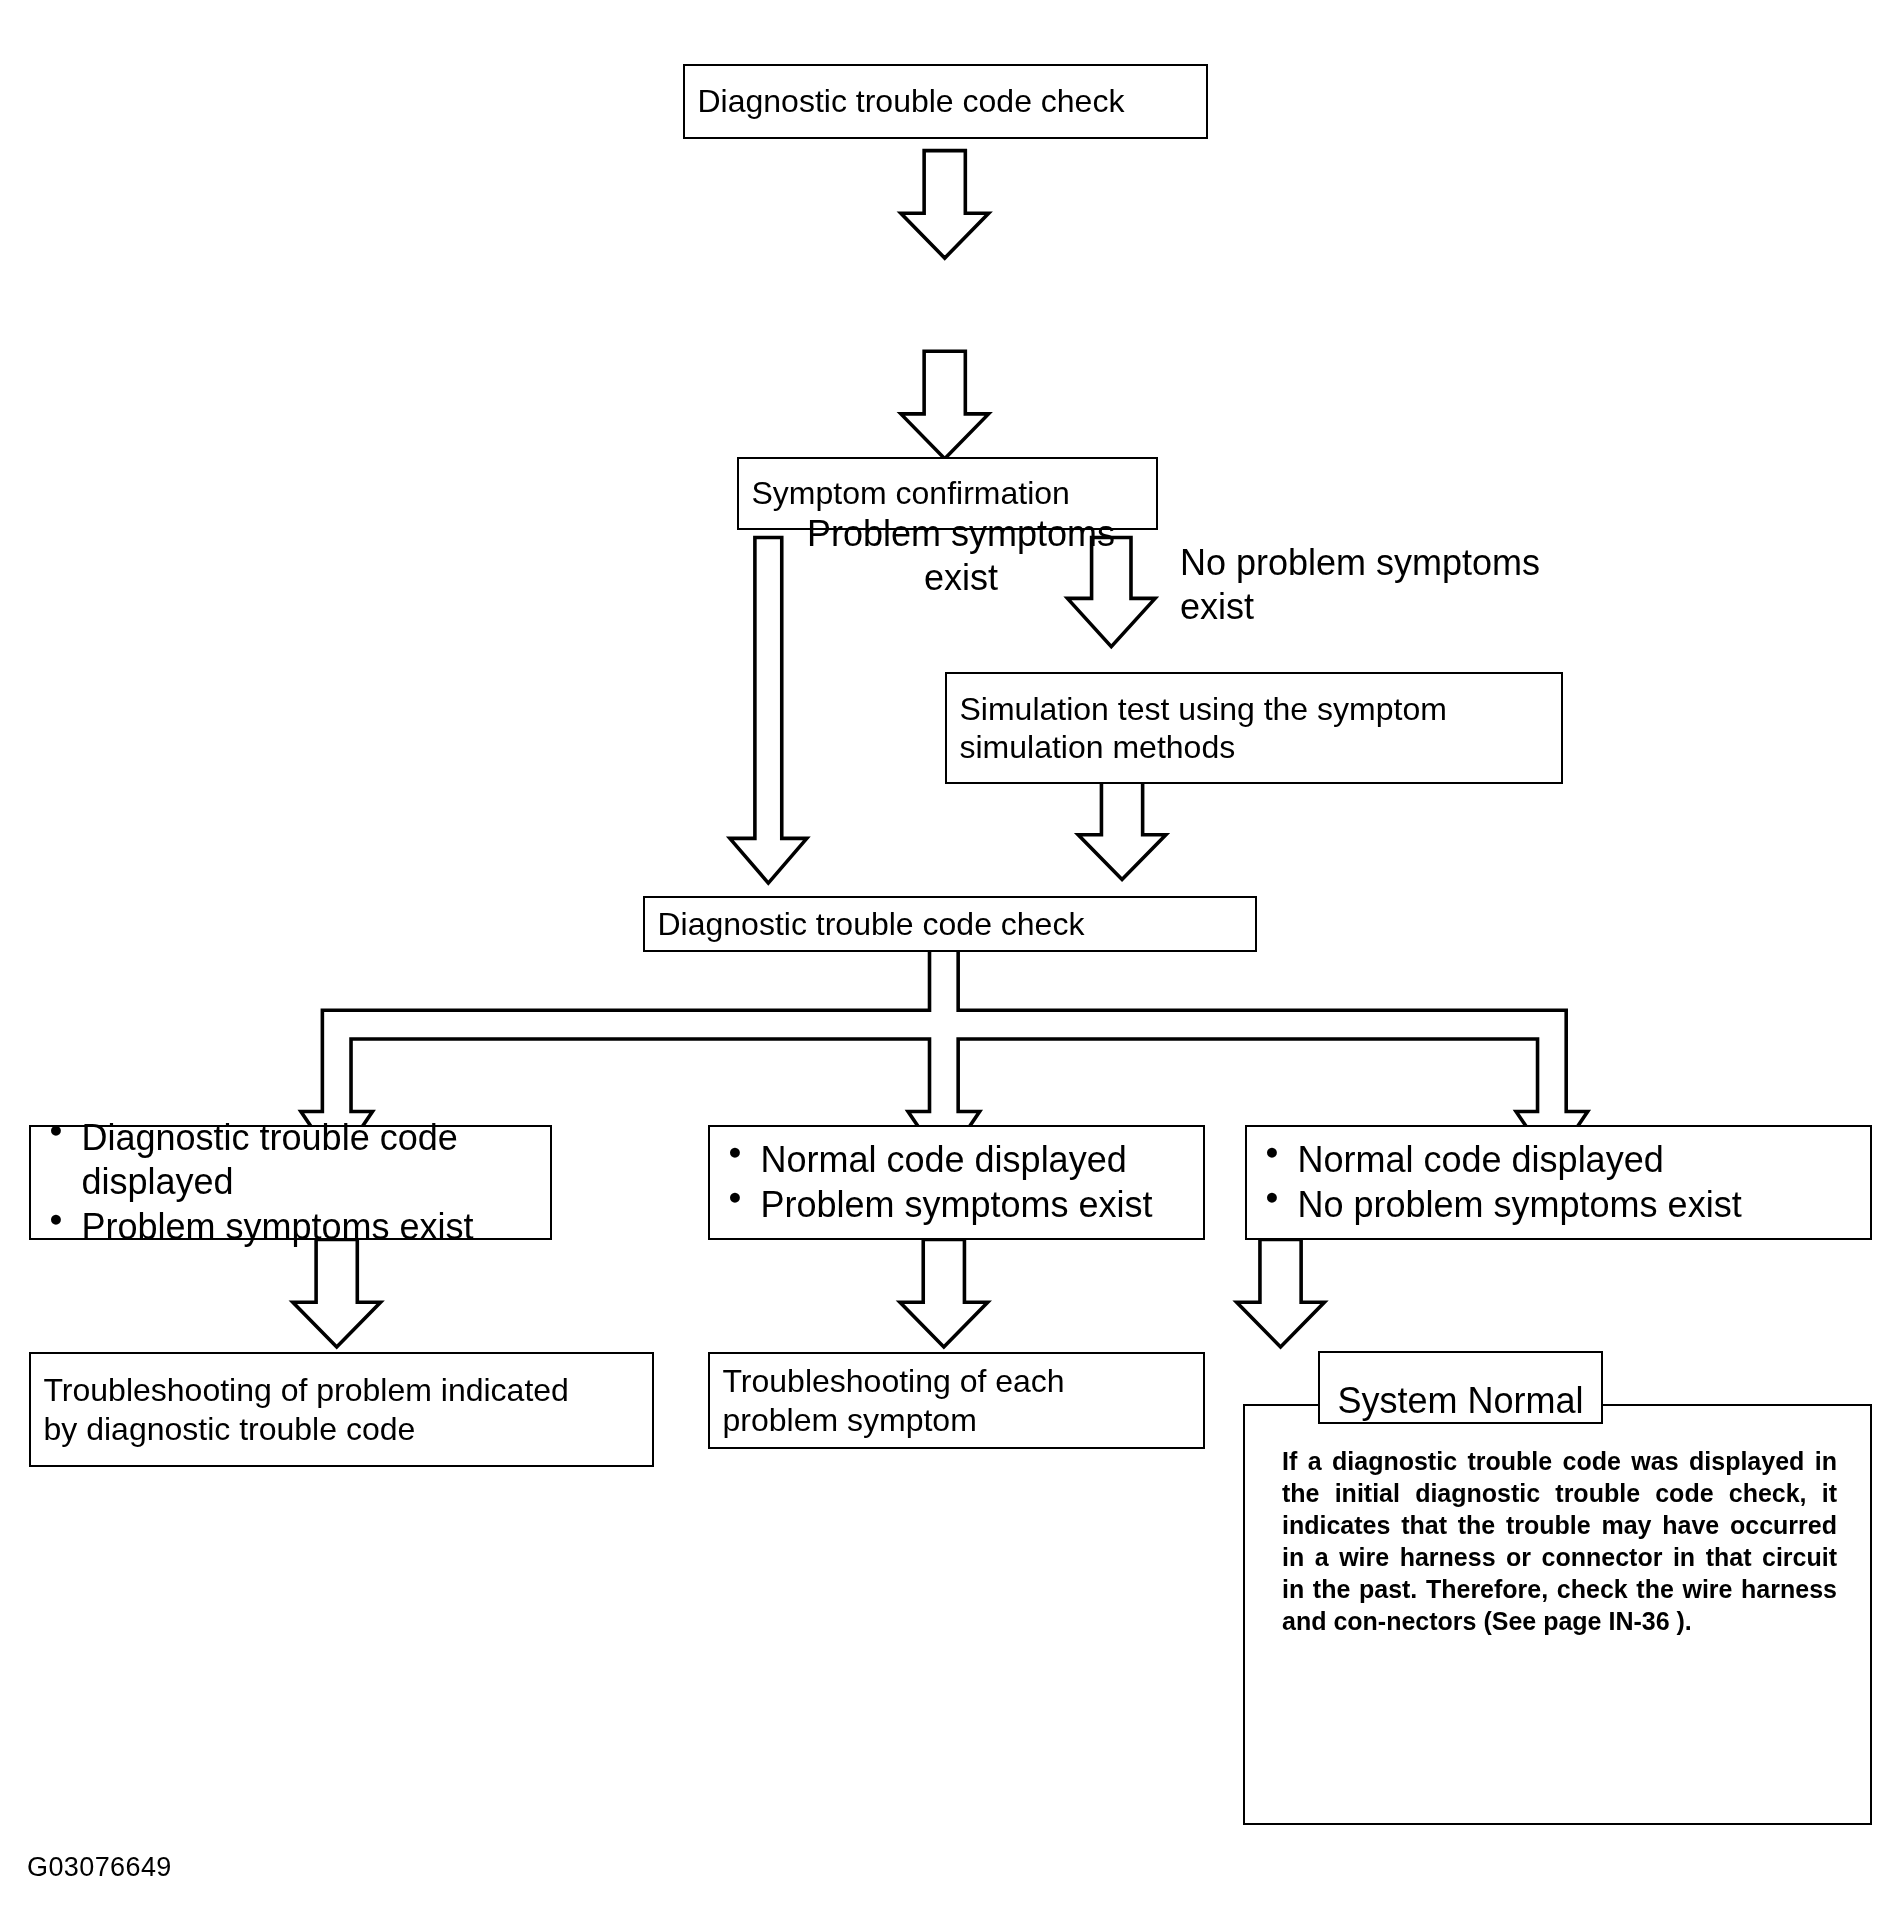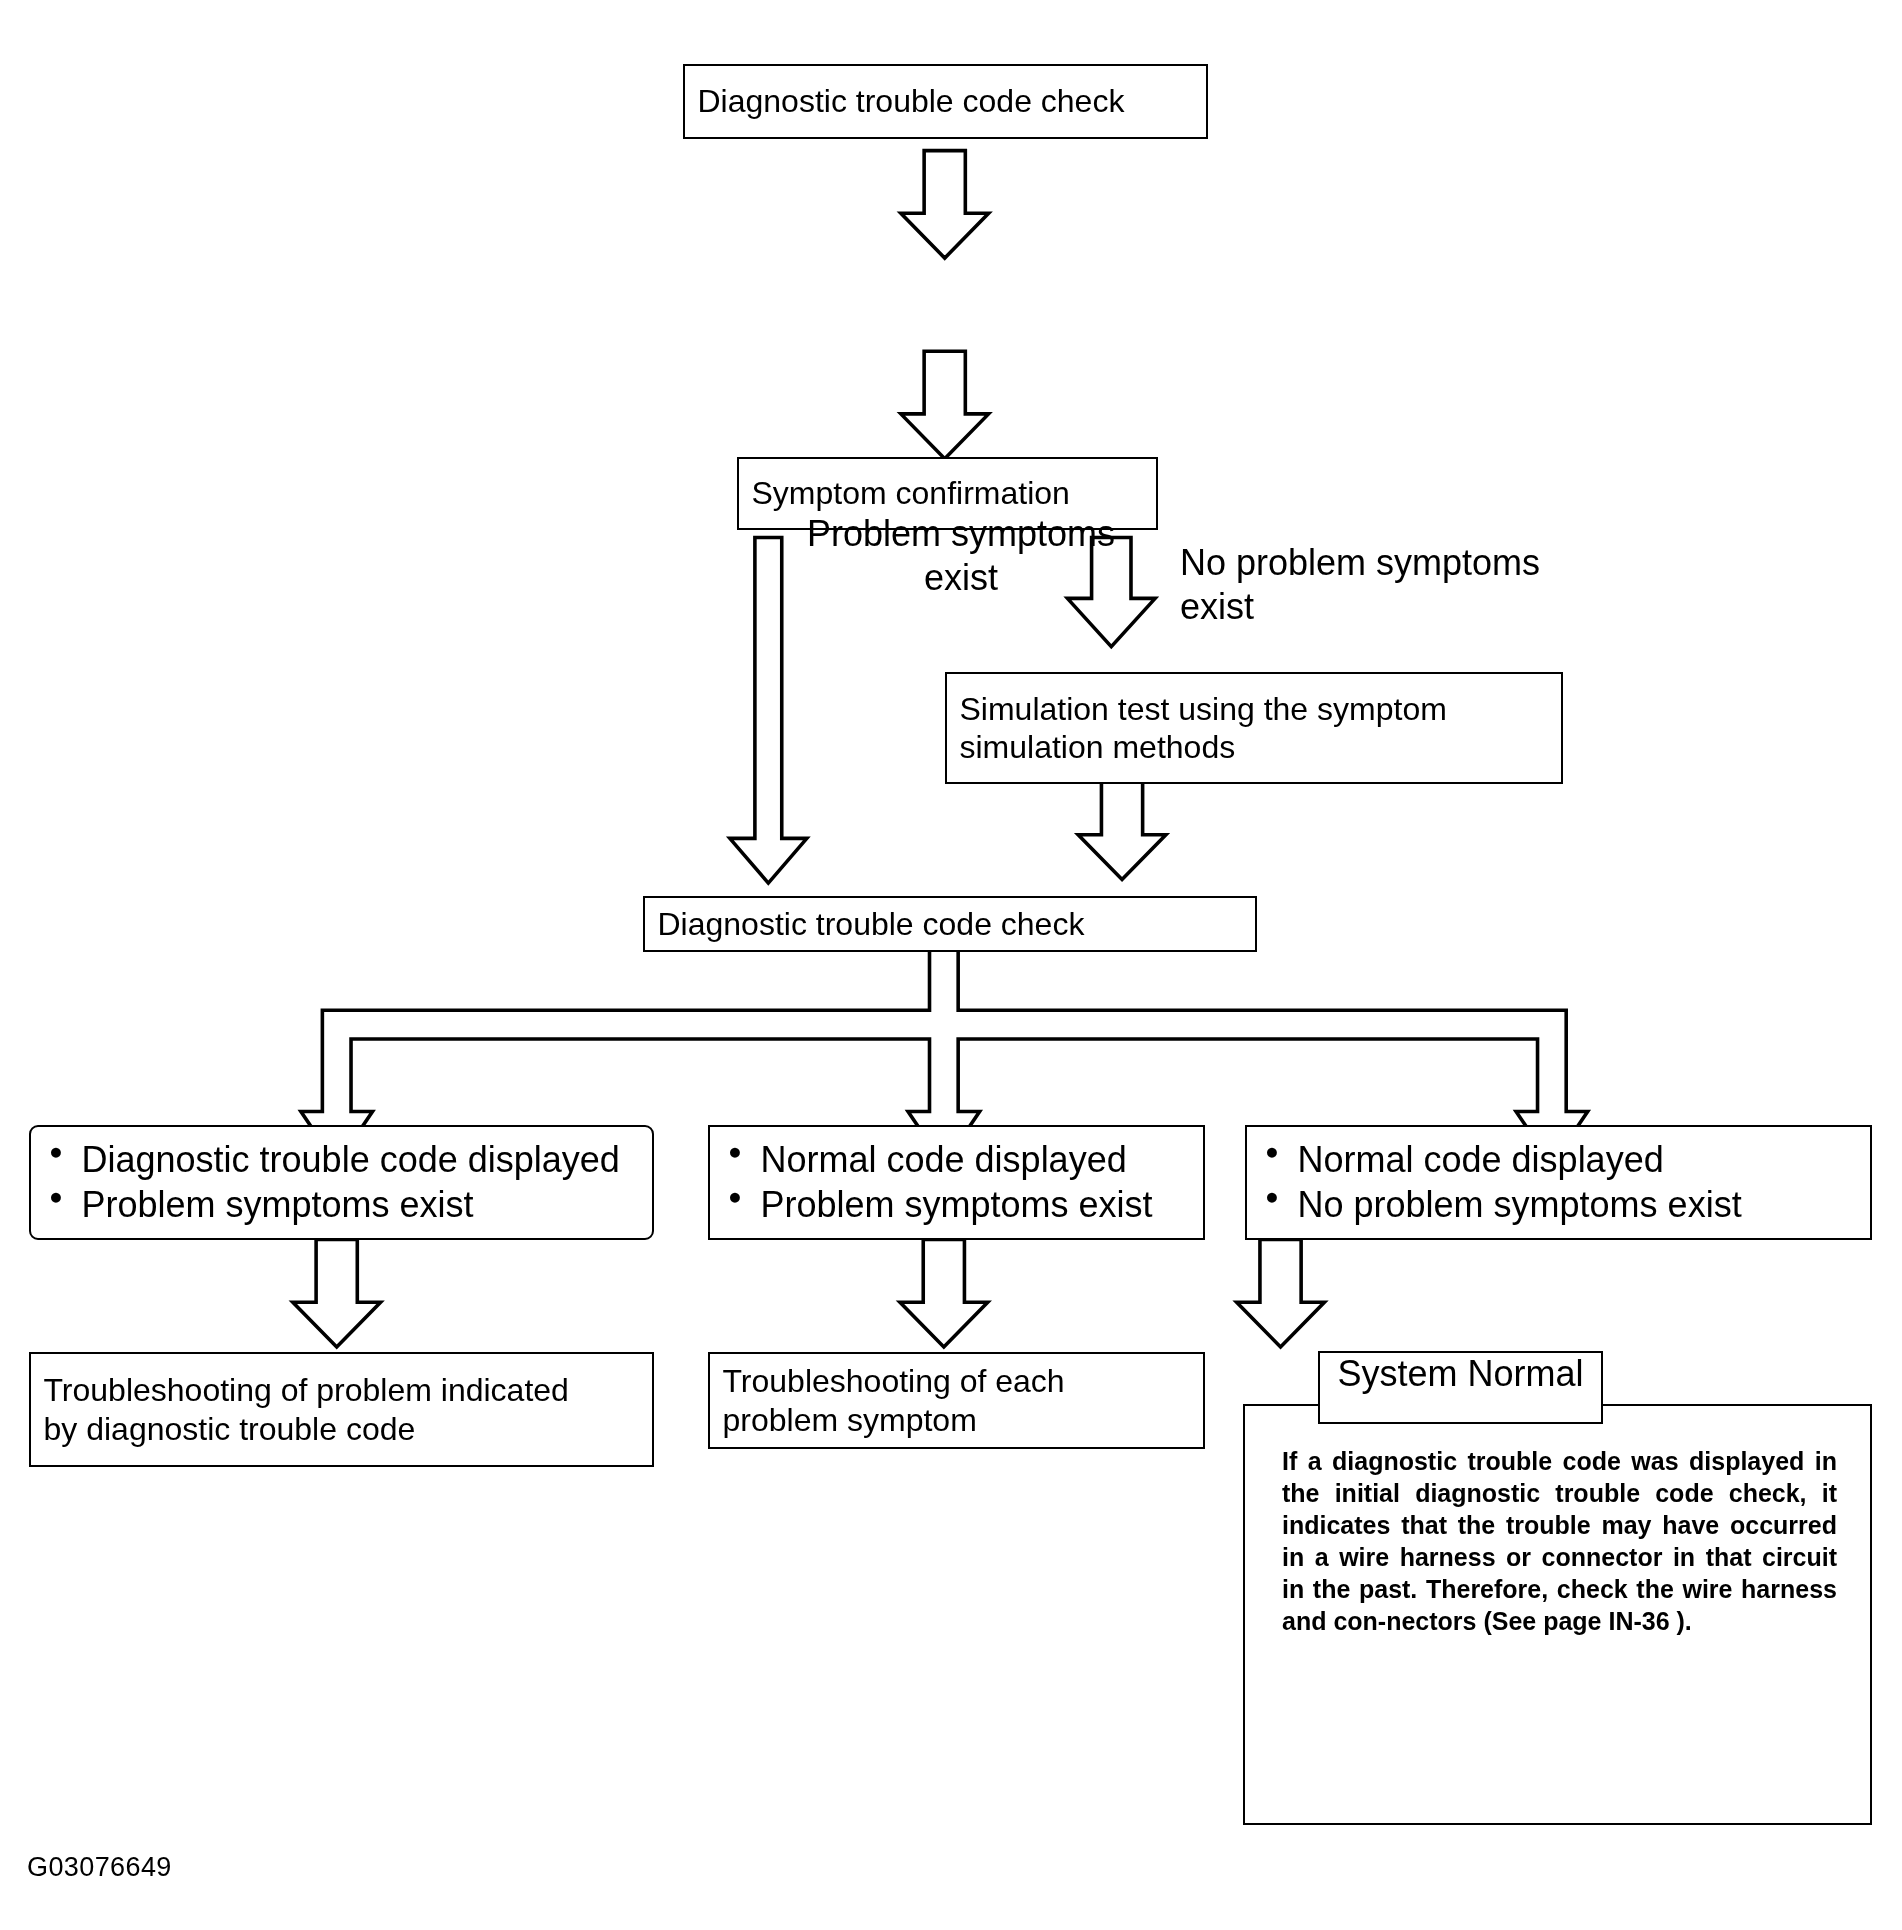--- a/index.html
+++ b/index.html
@@ -13,21 +13,21 @@
   .box .txt{font-size:32px;line-height:1.20;padding:0 12.5px;white-space:pre-line;}
 
   .bullets{list-style:none;margin:0;padding:0 12.5px;}
   .bullets li{font-size:36px;line-height:1.24;position:relative;padding-left:38px;}
   .bullets li:before{content:"\25CF";position:absolute;left:5.4px;top:-0.9px;font-size:23px;}
 
   .freetext{position:absolute;font-size:36px;line-height:1.22;white-space:pre-line;}
 
   .sysnorm-outer{position:absolute;box-sizing:border-box;border:2.7px solid #000;background:transparent;}
   .sysnorm-tab{position:absolute;box-sizing:border-box;border:2.7px solid #000;background:#fff;
-               display:flex;align-items:flex-start;justify-content:center;font-size:36px;z-index:3;}
+               display:flex;align-items:flex-end;justify-content:center;font-size:36px;z-index:3;}
   .sysnorm-body{position:absolute;font-size:25px;line-height:1.28;text-align:justify;
                 text-align-last:left;z-index:2;font-weight:bold;}
   .sysnorm-body p{margin:0;}
 
   .pagecode{position:absolute;font-size:27px;letter-spacing:0.4px;}
 </style>
 </head>
 <body>
 
 <div id="stage">
@@ -97,21 +97,21 @@
 
   <div class="box" style="left:945px;top:651px;width:618px;height:112px;margin-top:21px;">
     <div class="txt">Simulation test using the symptom
 simulation methods</div>
   </div>
 
   <div class="box" style="left:643px;top:896px;width:614px;height:56px;">
     <div class="txt">Diagnostic trouble code check</div>
   </div>
 
-  <div class="box" style="left:29px;top:1125px;width:625px;height:115px;border-radius:9px;">
+  <div class="box" style="left:29px;top:1125px;width:523px;height:115px;">
     <ul class="bullets">
       <li>Diagnostic trouble code displayed</li>
       <li>Problem symptoms exist</li>
     </ul>
   </div>
 
   <div class="box" style="left:708px;top:1125px;width:497px;height:115px;">
     <ul class="bullets">
       <li>Normal code displayed</li>
       <li>Problem symptoms exist</li>

